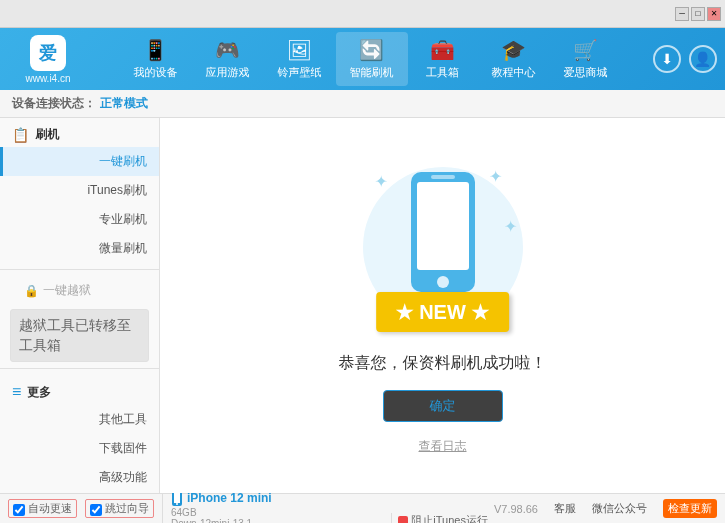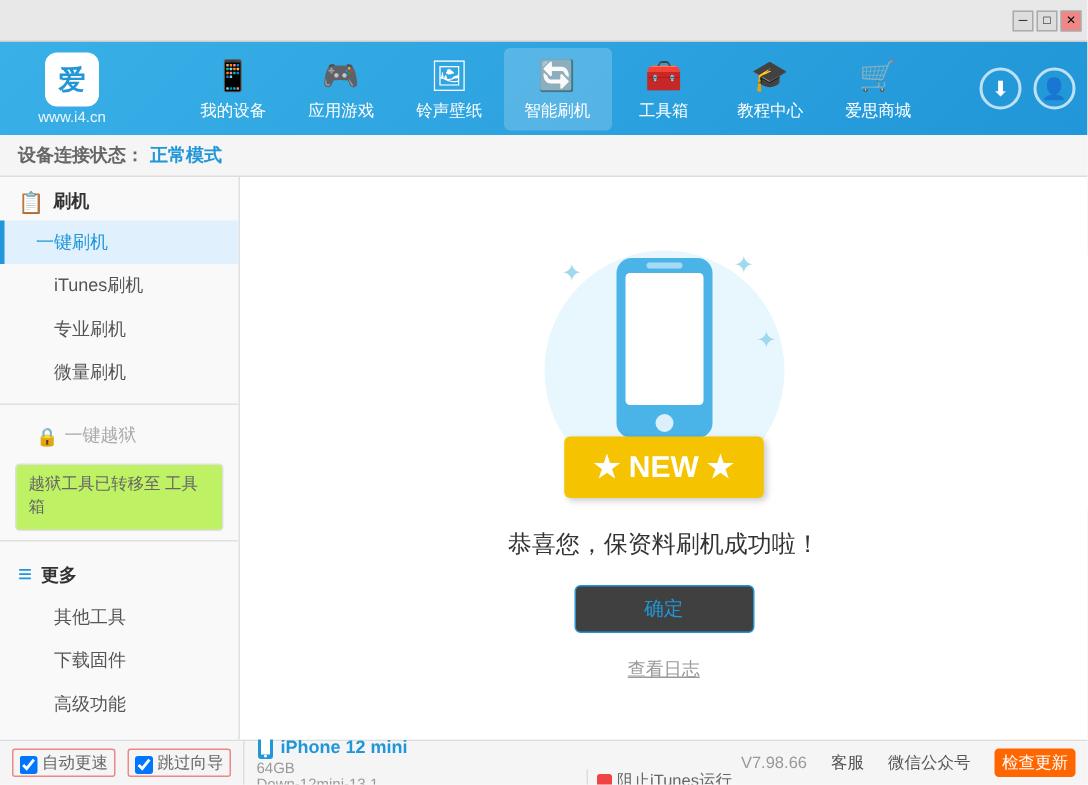--- a/index.html
+++ b/index.html
@@ -163,42 +163,43 @@
     .sidebar-section-title .icon {
       margin-right: 6px;
       font-size: 14px;
       color: #2196d8;
     }
     .sidebar-item {
       padding: 6px 12px 6px 36px;
       font-size: 12px;
       color: #555;
       cursor: pointer;
+      text-align: right;
     }
     .sidebar-item.active {
       background: #e0f0fc;
       color: #2196d8;
       border-left: 3px solid #2196d8;
       padding-left: 21px;
     }
     .sidebar-disabled {
       padding: 6px 12px 6px 24px;
       font-size: 12px;
       color: #aaa;
       display: flex;
       align-items: center;
       gap: 4px;
     }
     .sidebar-note-box {
       margin: 4px 10px;
-      background: #bef264;
+      background: #e5e5e5;
       border: 1px solid #e0e0e0;
       border-radius: 3px;
       padding: 6px 8px;
-      font-size: 11px;
+      font-size: 14px;
       color: #666;
       line-height: 1.4;
     }
     .sidebar-divider {
       border: none;
       border-top: 1px solid #e0e0e0;
       margin: 6px 0;
     }
 
     

